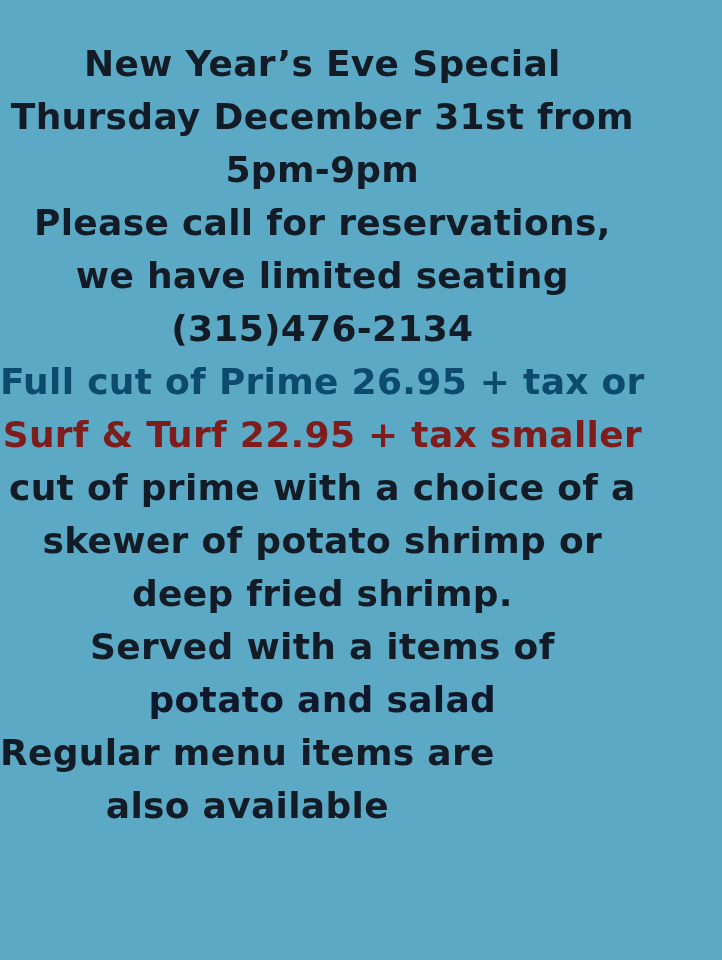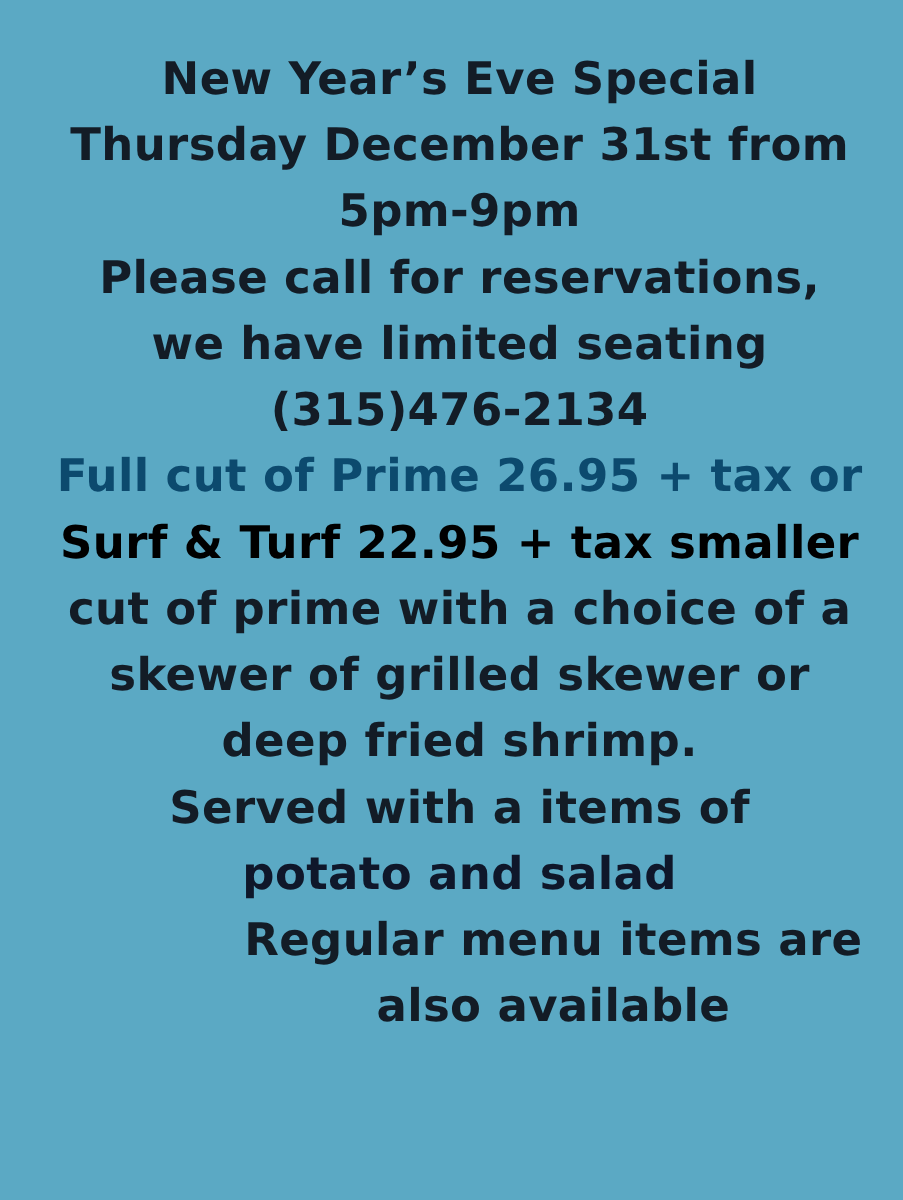--- a/index.html
+++ b/index.html
@@ -13,21 +13,21 @@
     background: #5BA9C4;
     font-family: "DejaVu Sans", sans-serif;
   }
   .flyer {
     width: 690px;
     height: 960px;
     box-sizing: border-box;
     padding-top: 37px;
     display: flex;
     flex-direction: column;
-    align-items: flex-end;
+    align-items: flex-start;
   }
   .text-block {
     text-align: center;
   }
   .line {
     font-size: 36px;
     font-weight: bold;
     line-height: 53px;
     color: #131C26;
     white-space: nowrap;
@@ -41,23 +41,23 @@
 
 <div class="flyer">
   <div class="text-block">
       <div class="line" style="color: rgb(19, 28, 38);">New Year’s Eve Special</div>
       <div class="line" style="color: rgb(19, 28, 38);">Thursday December 31st from</div>
       <div class="line" style="color: rgb(19, 28, 38);">5pm-9pm</div>
       <div class="line" style="color: rgb(19, 28, 38);">Please call for reservations,</div>
       <div class="line" style="color: rgb(19, 28, 38);">we have limited seating</div>
       <div class="line" style="color: rgb(19, 28, 38);">(315)476-2134</div>
       <div class="line" style="color: #0c4a6e;">Full cut of Prime 26.95 + tax or</div>
-      <div class="line" style="color: #000000;">Surf &amp; Turf 22.95 + tax smaller</div>
+      <div class="line" style="color: #7f1d1d;">Surf &amp; Turf 22.95 + tax smaller</div>
       <div class="line" style="color: rgb(19, 28, 38);">cut of prime with a choice of a</div>
-      <div class="line" style="color: rgb(19, 28, 38);">skewer of grilled skewer or</div>
+      <div class="line" style="color: rgb(19, 28, 38);">skewer of potato shrimp or</div>
       <div class="line" style="color: rgb(19, 28, 38);">deep fried shrimp.</div>
       <div class="line" style="color: rgb(19, 28, 38);">Served with a items of</div>
       <div class="line" style="color: #0f172a;">potato and salad</div>
     </div>
   <div class="text-block footer-block">
       <div class="line" style="color: rgb(19, 28, 38);">Regular menu items are</div>
       <div class="line" style="color: rgb(19, 28, 38);">also available</div>
     </div>
 </div>
 

